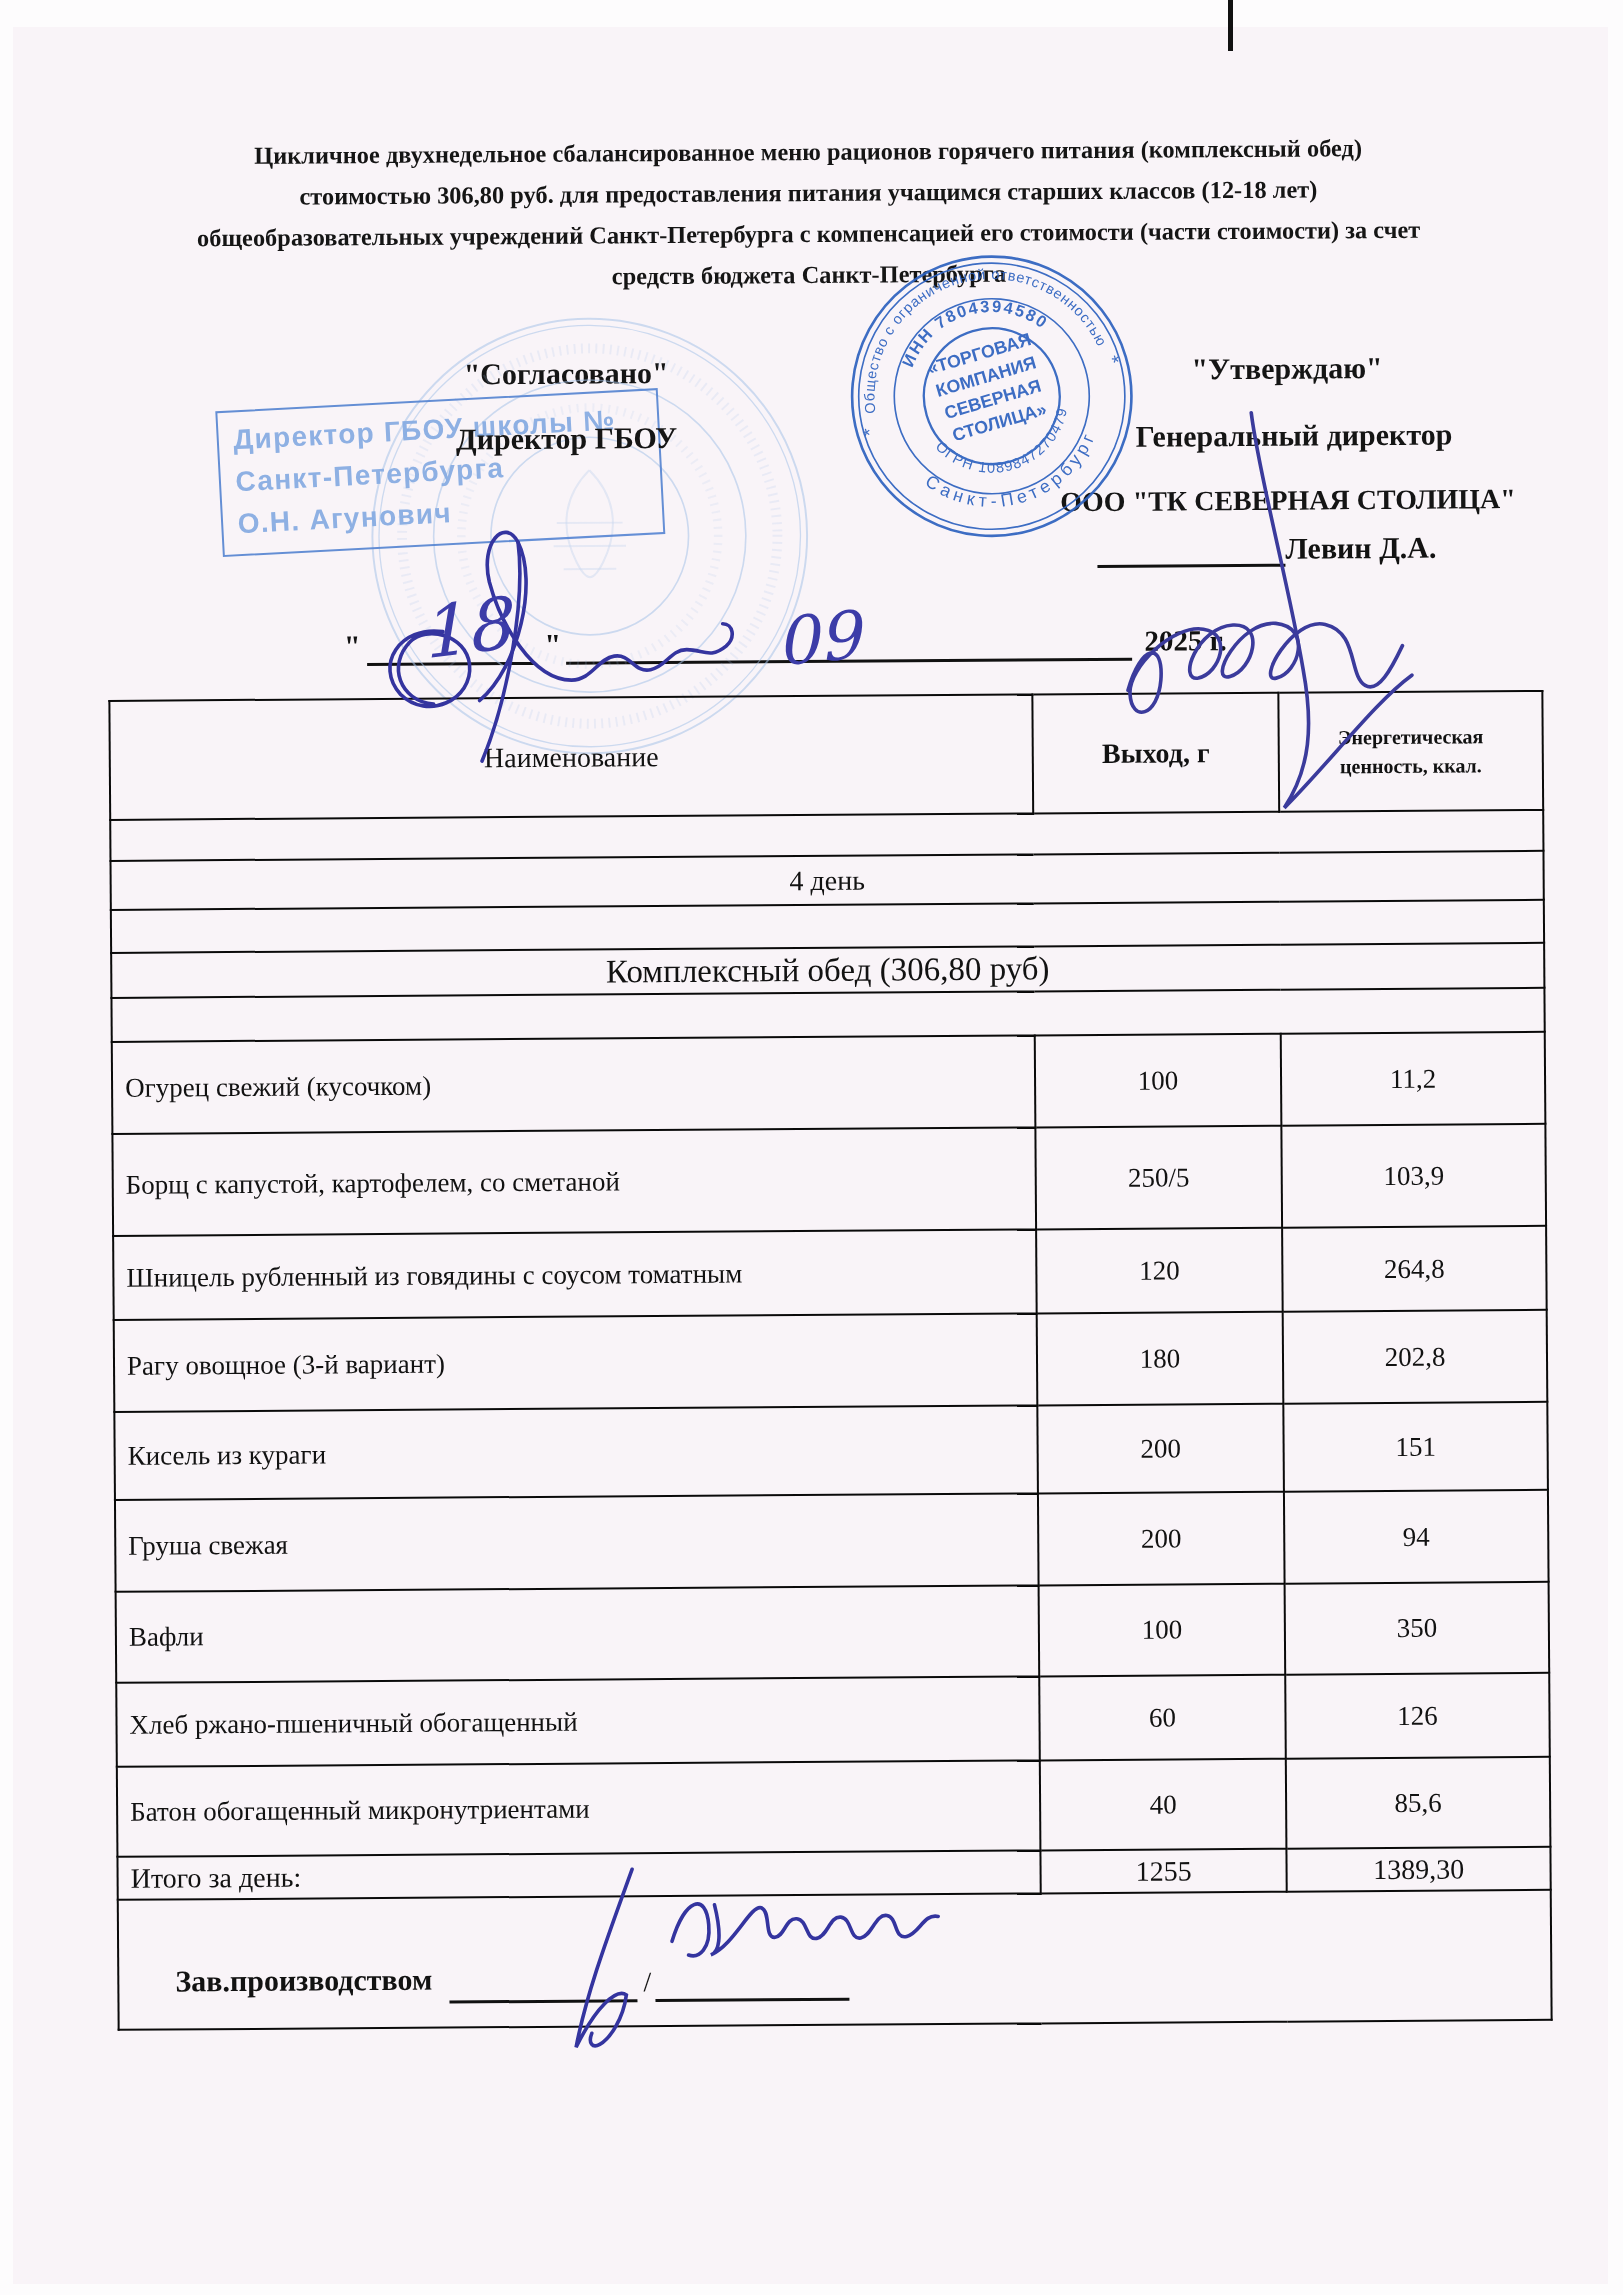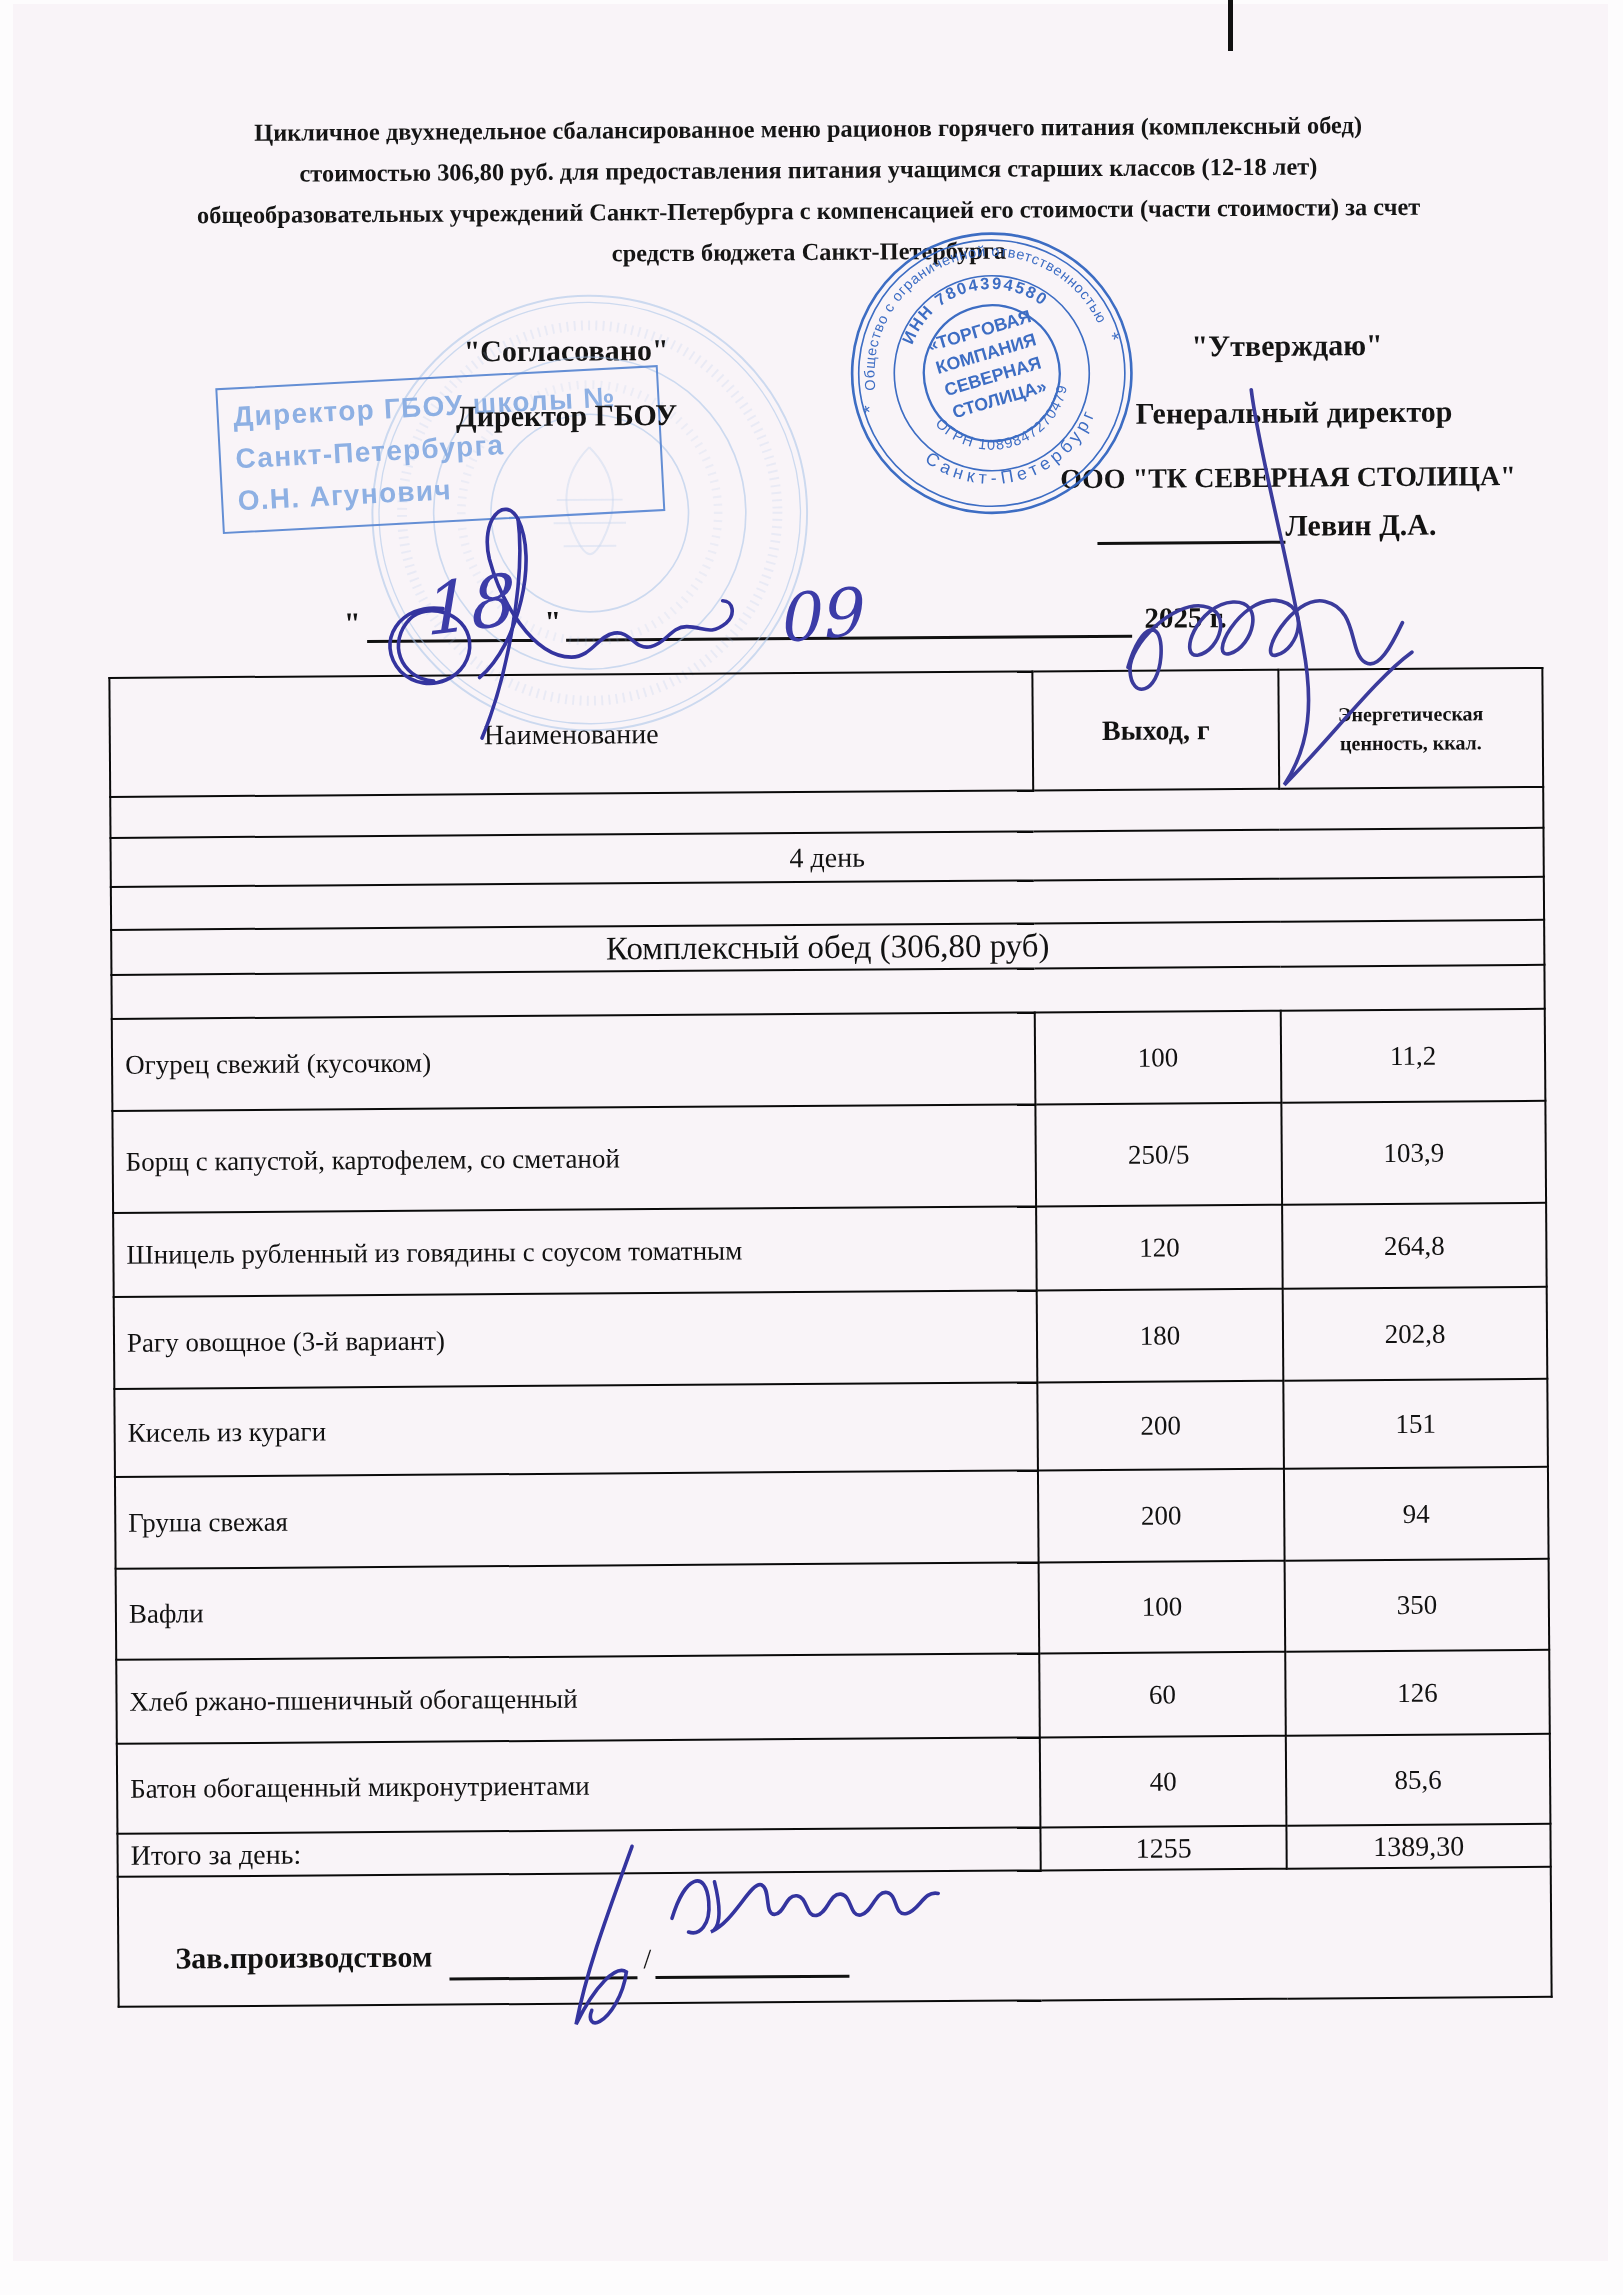--- a/index.html
+++ b/index.html
@@ -1,18 +1,18 @@
 <!DOCTYPE html>
 <html style="font-size:10.5px"><head>
 <meta charset="utf-8">
 <style>
   html,body{margin:0;padding:0;background:#fdfcfd;}
   body{width:1624px;height:2295px;position:relative;overflow:hidden;
        font-family:"Liberation Serif","DejaVu Serif",serif;color:#121212;}
-  .scan{position:absolute;left:13px;top:4px;width:1595px;height:2257px;
+  .scan{position:absolute;left:13px;top:27px;width:1595px;height:2257px;
         background:#f9f4f8;}
   .tilt{position:absolute;left:0;top:0;width:100%;height:100%;
         transform:rotate(-0.4deg);transform-origin:50% 40%;}
   
   .title{position:absolute;left:86px;top:104px;width:1429px;text-align:center;
          font-weight:bold;font-size:24.4px;line-height:41px;color:#151515;}
   
   .blk{position:absolute;text-align:center;font-weight:bold;color:#151515;}
   .sogl{left:402px;top:328px;width:310px;font-size:30px;}
   .sogl-role{left:402px;top:393px;width:310px;font-size:30px;}

